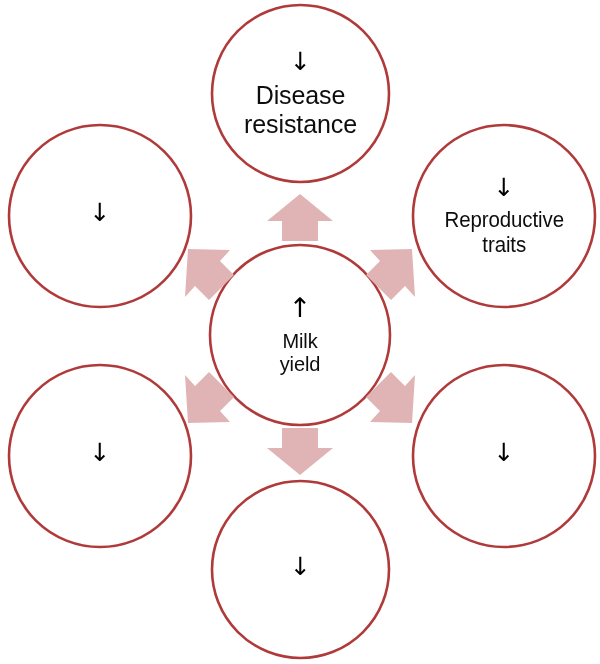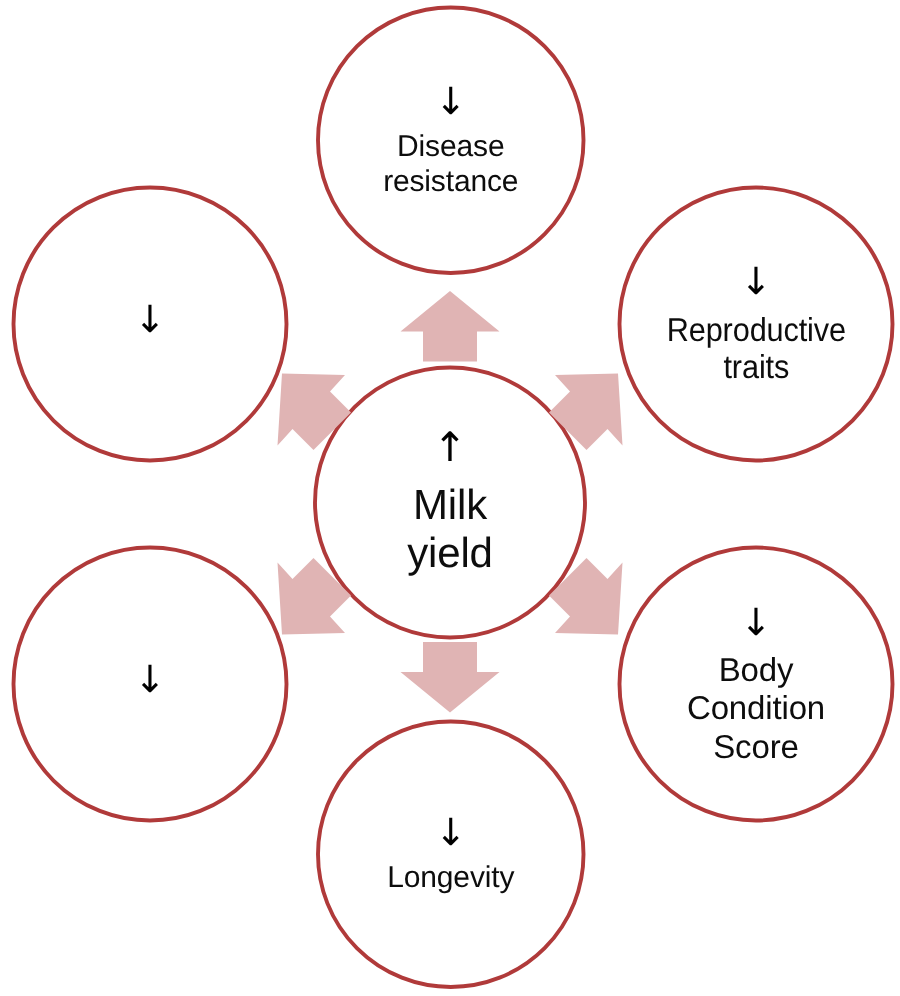--- a/index.html
+++ b/index.html
@@ -41,34 +41,34 @@
     font-size: 25px;
     line-height: 1;
     color: #000000;
     display: block;
     margin-bottom: 7px;
     font-weight: 400;
   }
   .node-label {
     display: block;
     white-space: pre-line;
-    font-size: 20px;
+    font-size: 25px;
     letter-spacing: -0.1px;
   }
 
   
   #node-disease-resistance { left: 211px;  top: 4px;   width: 179px; height: 179px; }
   #node-udder-health       { left: 8px;    top: 124px; width: 184px; height: 184px; }
   #node-reproductive       { left: 412px;  top: 124px; width: 184px; height: 184px; }
   #node-milk-yield         { left: 209px;  top: 244px; width: 182px; height: 182px; }
   #node-feets-and-legs     { left: 8px;    top: 364px; width: 184px; height: 184px; }
   #node-body-condition     { left: 412px;  top: 364px; width: 184px; height: 184px; }
   #node-longevity          { left: 211px;  top: 480px; width: 179px; height: 179px; }
 
-  #node-milk-yield .node-label { font-size: 28px; }
+  #node-milk-yield .node-label { font-size: 20px; }
   #node-milk-yield .node-arrow-glyph { font-size: 27px; margin-bottom: 9px; }
   #node-reproductive .node-label { font-size: 22px; transform: scaleX(0.93); }
   #node-body-condition .node-label { font-size: 22px; }
 </style>
 </head>
 <body>
 
 <div id="diagram-root">
 
   <svg id="diagram-svg" viewBox="0 0 600 664">
@@ -120,23 +120,19 @@
     <span class="node-label">Milk
 yield</span>
   </div>
 
   <div class="node" id="node-feets-and-legs">
     <span class="node-arrow-glyph">↓</span>
   </div>
 
   <div class="node" id="node-body-condition">
     <span class="node-arrow-glyph">↓</span>
-    <span class="node-label">Body
-Condition
-Score</span>
   </div>
 
   <div class="node" id="node-longevity">
     <span class="node-arrow-glyph">↓</span>
-    <span class="node-label">Longevity</span>
   </div>
 
 </div>
 
 </body></html>

